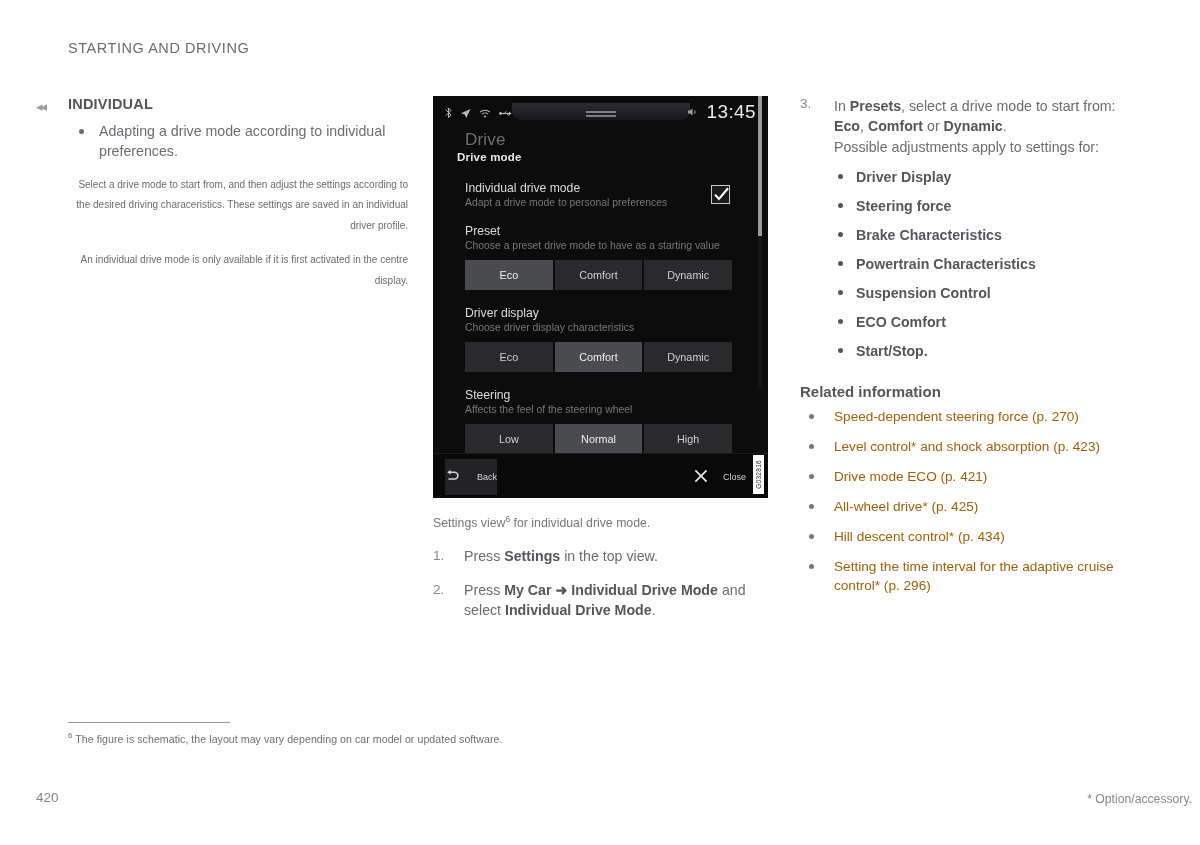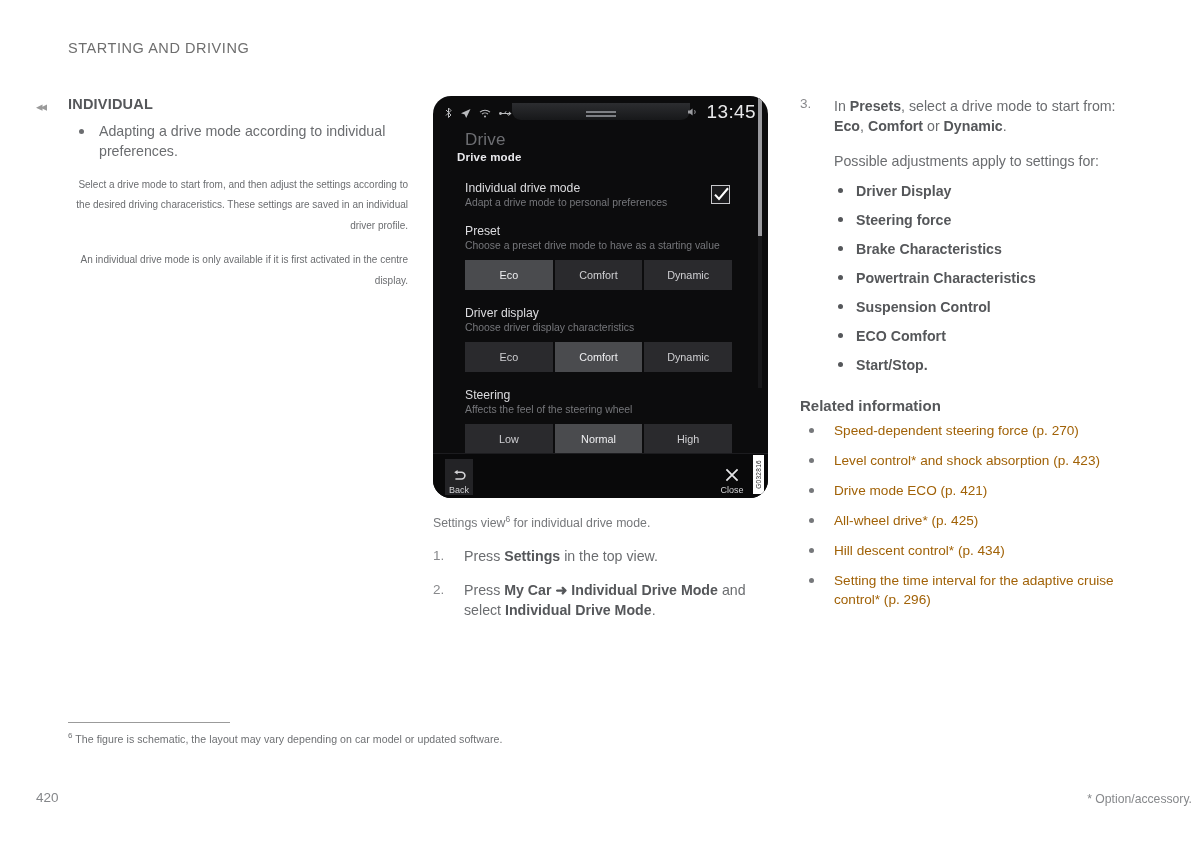--- a/index.html
+++ b/index.html
@@ -44,21 +44,20 @@
     text-align: right;
   }
 
   
   .figure { position: absolute; left: 433px; top: 96px; width: 335px; }
   .screen {
     position: relative; width: 335px; height: 402px;
     background: #0c0c0d;
     padding: 6px 0 0 0;
     overflow: hidden;
-    border-radius: 18px;
   }
   
   .statusbar {
     position: relative; height: 22px; padding: 0 12px;
     display: flex; align-items: center;
   }
   .sb-icons { display: flex; gap: 8px; align-items: center; }
   .sb-icons svg { display:block; }
   .sb-notch {
     position: absolute; left: 50%; transform: translateX(-50%); top: 1px;
@@ -117,23 +116,23 @@
     position: absolute; right: 6px; top: 0; width: 4px; height: 140px;
     background: #9a9a9e;
   }
 
   
   .botbar {
     position: absolute; left: 0; bottom: 0; width: 100%; height: 45px;
     background: #09090a; border-top: 1px solid #1c1c1f;
   }
   .botbtn {
-    position: absolute; top: 5px; width: 28px; height: 36px;
-    background: #232326; display: flex; flex-direction: column;
-    align-items: center; justify-content: flex-end; gap: 1px;
+    position: absolute; top: 5px; width: 52px; height: 36px;
+    background: #232326; display: flex; flex-direction: row;
+    align-items: center; justify-content: space-between; gap: 1px;
   }
   .botbtn.back { left: 12px; }
   .botbtn.close { right: 22px; background: transparent; }
   .botbtn span { color: #d3d3d6; font-size: 9px; }
   .imgcode {
     position: absolute; right: 4px; bottom: 4px;
     width: 11px; height: 39px; background: #fff;
     display: flex; align-items: center; justify-content: center;
   }
   .imgcode span {
@@ -156,21 +155,21 @@
   ol.steps li .num {
     position: absolute; left: 0; top: 0; color: #88898c; font-size: 13.5px;
   }
   b.sb { font-weight: bold; color: #55575a; }
 
   
   .col-right { position: absolute; left: 800px; top: 96px; width: 345px; }
   .r-step { position: relative; padding-left: 34px; }
   .r-step .num { position: absolute; left: 0; top: 0; color: #88898c; font-size: 13.5px; }
   .r-text { font-size: 14.2px; line-height: 20.4px; color: #6b6d70; }
-  .r-sub { font-size: 14.2px; line-height: 20.4px; color: #6b6d70; margin-top: 14px; }
+  .r-sub { font-size: 14.2px; line-height: 20.4px; color: #6b6d70; }
   ul.boldlist { list-style: none; margin-top: 10px; }
   ul.boldlist li {
     position: relative; padding-left: 22px;
     font-size: 14.2px; line-height: 20px; color: #55575a; font-weight: bold;
     margin-bottom: 9px;
   }
   ul.boldlist li::before {
     content: ""; position: absolute; left: 4px; top: 7px;
     width: 5px; height: 5px; border-radius: 50%; background: #55575a;
   }

